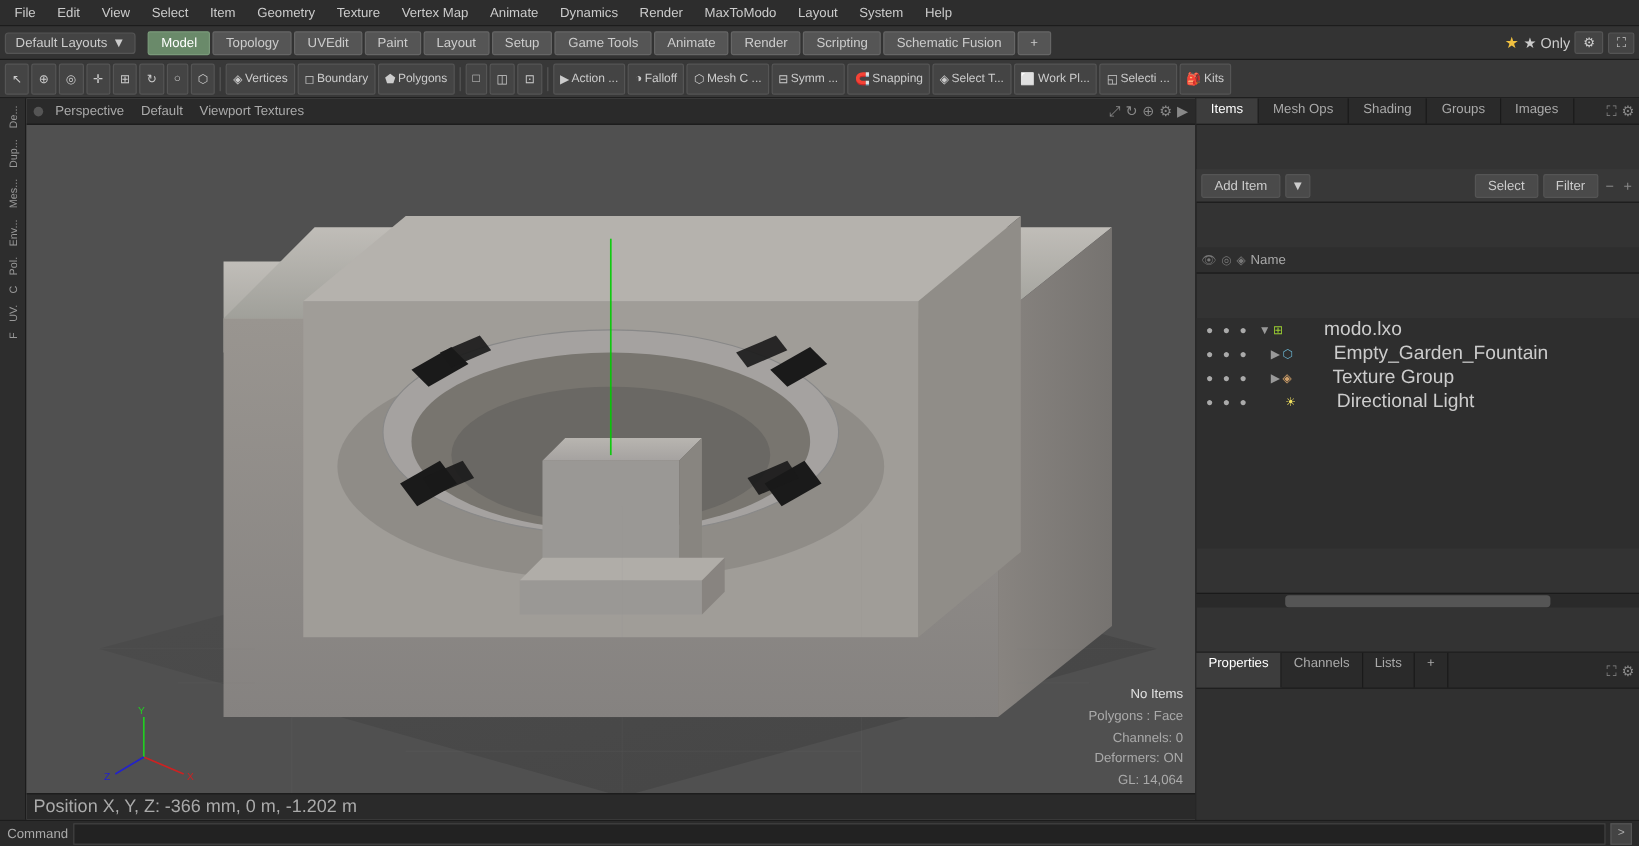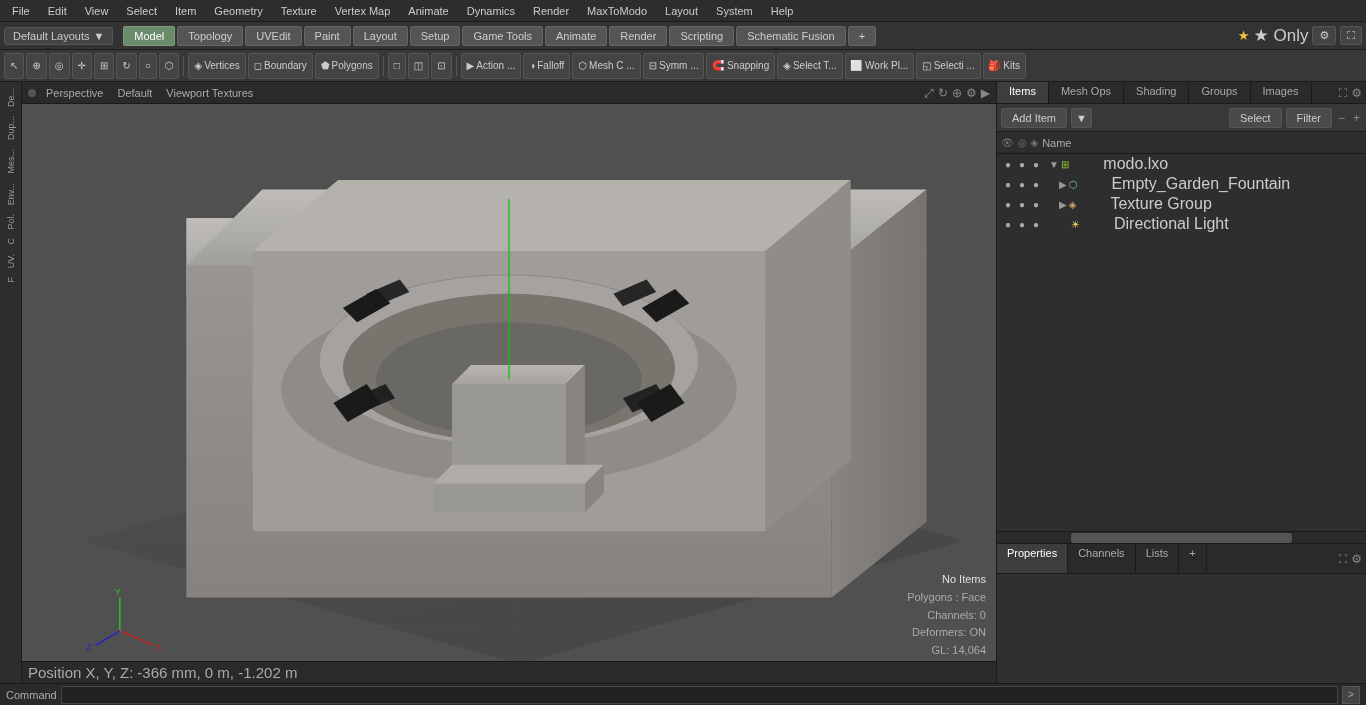--- a/index.html
+++ b/index.html
@@ -42,21 +42,21 @@
     #scene { width: 100%; height: calc(100% - 22px); position: relative; }
 
     
     #viewport-status { position: absolute; bottom: 6px; right: 10px; text-align: right; color: #aaa; font-size: 11px; line-height: 1.6; }
     .status-highlight { color: #e0e0e0; }
 
     
     #coord-bar { position: absolute; bottom: 0; left: 0; right: 0; height: 22px; background: #2a2a2a; border-top: 1px solid #1a1a1a; display: flex; align-items: center; padding: 0 6px; font-size: 15px; color: #aaa; }
 
     
-    #right-panel { width: 370px; background: #333; border-left: 1px solid #1a1a1a; display: flex; flex-direction: column; }
+    #right-panel { width: 370px; background: #333; border-left: 1px solid #1a1a1a; display: flex; flex-direction: column; gap: 37px; }
 
     
     #right-tabs { display: flex; height: 22px; background: #2a2a2a; border-bottom: 1px solid #1a1a1a; }
     .right-tab { padding: 3px 12px; font-size: 11px; color: #aaa; cursor: pointer; border-right: 1px solid #1a1a1a; }
     .right-tab.active { background: #3d3d3d; color: #fff; }
     .right-tab-icons { margin-left: auto; display: flex; align-items: center; gap: 4px; padding: 0 4px; color: #888; font-size: 12px; cursor: pointer; }
 
     
     #items-toolbar { display: flex; align-items: center; height: 28px; background: #383838; border-bottom: 1px solid #1a1a1a; padding: 0 4px; gap: 4px; }
     .items-btn { padding: 3px 10px; background: #4a4a4a; border: 1px solid #555; color: #ccc; font-size: 11px; cursor: pointer; border-radius: 2px; }
@@ -136,21 +136,21 @@
   <button class="layout-btn">Setup</button>
   <button class="layout-btn">Game Tools</button>
   <button class="layout-btn">Animate</button>
   <button class="layout-btn">Render</button>
   <button class="layout-btn">Scripting</button>
   <button class="layout-btn">Schematic Fusion</button>
   <button class="layout-btn">+</button>
   <div class="layout-spacer"></div>
   <div class="layout-right">
     <span class="star-btn">★</span>
-    <span style="color:#ccc;font-size:17px;">★ Only</span>
+    <span style="color:#ccc;font-size:12px;">★ Only</span>
     <button class="layout-icon-btn">⚙</button>
     <button class="layout-icon-btn">⛶</button>
   </div>
 </div>
 
 <div id="toolbar">
 
   <div class="tool-btn">
     <span>↖</span>
   </div>

